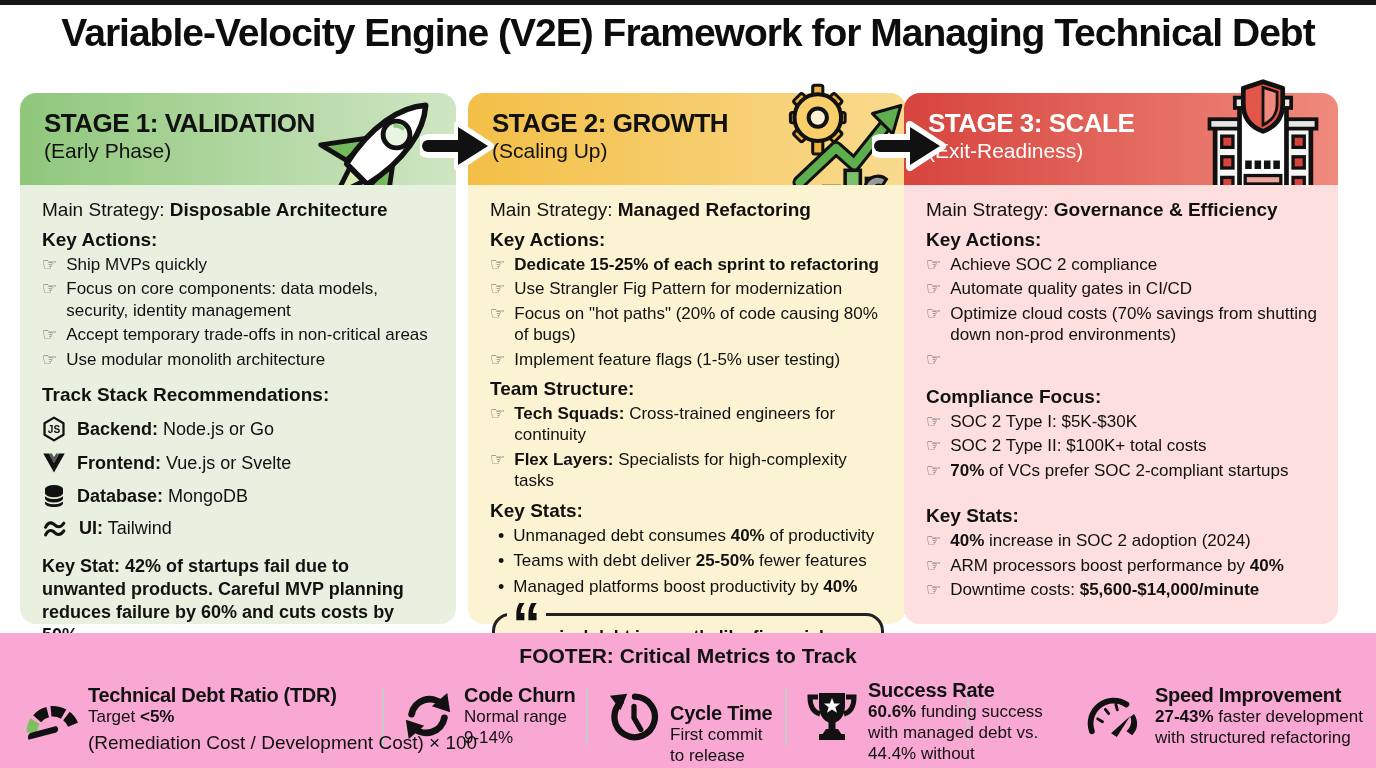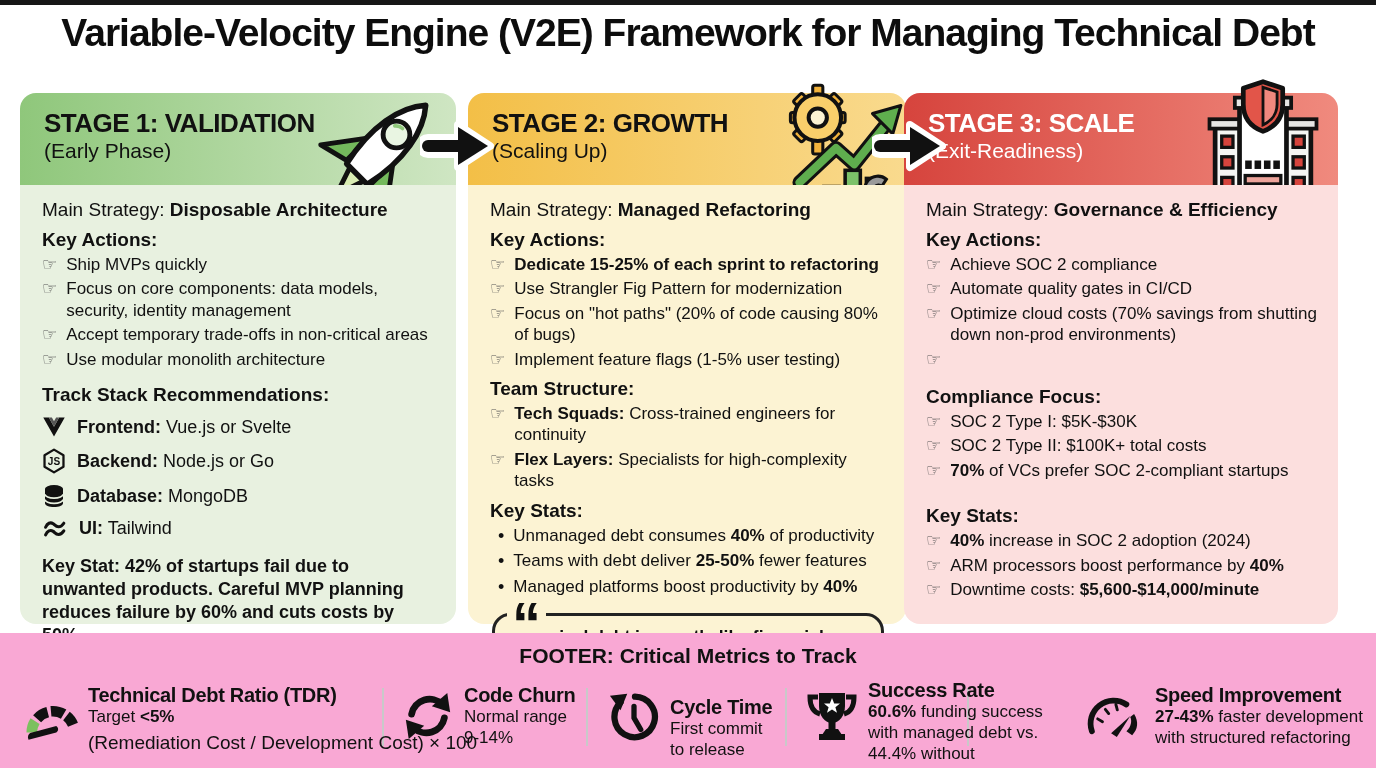--- a/index.html
+++ b/index.html
@@ -105,35 +105,35 @@
         <span>Accept temporary trade-offs in non-critical areas</span>
       </div>
       <div class="li">
         <span class="marker">☞</span>
         <span>Use modular monolith architecture</span>
       </div>
 
       <div class="sec-title" style="margin-top:14px;">Track Stack Recommendations:</div>
       <div class="tech-item">
         <span class="tech-icon">
+          <svg width="24" height="26" viewBox="0 0 19 20">
+            <polygon points="9.5,1 17,5.5 17,14.5 9.5,19 2,14.5 2,5.5" fill="none" stroke="#111" stroke-width="1.8" stroke-linejoin="round"></polygon>
+            <text x="9.5" y="13" text-anchor="middle" font-family="Liberation Sans, sans-serif" font-size="8" font-weight="bold" fill="#111">JS</text>
+          </svg>
+        </span>
+        <span><b>Backend:</b> Node.js or Go</span>
+      </div>
+      <div class="tech-item">
+        <span class="tech-icon">
           <svg width="24" height="22" viewBox="0 0 19 17">
             <path d="M1 1 L9.5 16 L18 1 L13.6 1 L9.5 8.3 L5.4 1 Z" fill="#111"></path>
             <path d="M5.4 1 L9.5 8.3 L13.6 1 L11.2 1 L9.5 4 L7.8 1 Z" fill="#555"></path>
           </svg>
         </span>
         <span><b>Frontend:</b> Vue.js or Svelte</span>
-      </div>
-      <div class="tech-item">
-        <span class="tech-icon">
-          <svg width="24" height="26" viewBox="0 0 19 20">
-            <polygon points="9.5,1 17,5.5 17,14.5 9.5,19 2,14.5 2,5.5" fill="none" stroke="#111" stroke-width="1.8" stroke-linejoin="round"></polygon>
-            <text x="9.5" y="13" text-anchor="middle" font-family="Liberation Sans, sans-serif" font-size="8" font-weight="bold" fill="#111">JS</text>
-          </svg>
-        </span>
-        <span><b>Backend:</b> Node.js or Go</span>
       </div>
       <div class="tech-item">
         <span class="tech-icon">
           <svg width="24" height="24" viewBox="0 0 19 20">
             <path d="M2 4 V16 c0 1.8 3.4 3.2 7.5 3.2 s7.5 -1.4 7.5 -3.2 V4 Z" fill="#111"></path>
             <ellipse cx="9.5" cy="4" rx="7.5" ry="3.1" fill="#111"></ellipse>
             <path d="M2 8.6 c0 1.8 3.4 3.2 7.5 3.2 s7.5 -1.4 7.5 -3.2" fill="none" stroke="#e8f1e0" stroke-width="1.4"></path>
             <path d="M2 13 c0 1.8 3.4 3.2 7.5 3.2 s7.5 -1.4 7.5 -3.2" fill="none" stroke="#e8f1e0" stroke-width="1.4"></path>
           </svg>
         </span>
@@ -375,21 +375,21 @@
       <div class="metric-line">9-14%</div>
     </div>
 
     <span class="metric-icon" style="left:608px;top:56px;">
       <svg width="52" height="54" viewBox="0 0 54 54">
         <path d="M13 13 A21 21 0 1 0 28 7" fill="none" stroke="#111" stroke-width="6.5" stroke-linecap="round"></path>
         <polygon points="2,6 20,4 13,21" fill="#111"></polygon>
         <path d="M27 17 V29 L34 41" fill="none" stroke="#111" stroke-width="5.5" stroke-linecap="round" stroke-linejoin="round"></path>
       </svg>
     </span>
-    <div class="metric-text" style="left:670px;top:62px;">
+    <div class="metric-text" style="left:670px;top:68px;">
       <div class="metric-name">Cycle Time</div>
       <div class="metric-line">First commit</div>
       <div class="metric-line">to release</div>
     </div>
 
     <span class="metric-icon" style="left:805px;top:52px;">
       <svg width="54" height="58" viewBox="0 0 54 56">
         <path d="M13 11 H5 C5 20 8 26 15 28" fill="none" stroke="#111" stroke-width="5"></path>
         <path d="M41 11 H49 C49 20 46 26 39 28" fill="none" stroke="#111" stroke-width="5"></path>
         <path d="M14 7 H40 V20 C40 30 34 37 27 37 C20 37 14 30 14 20 Z" fill="#111"></path>

